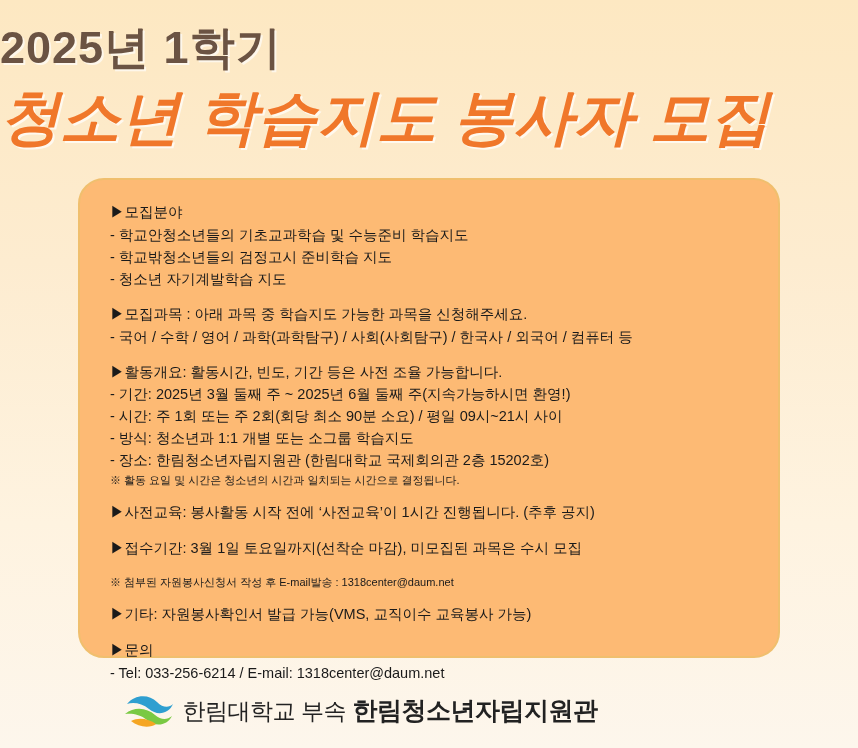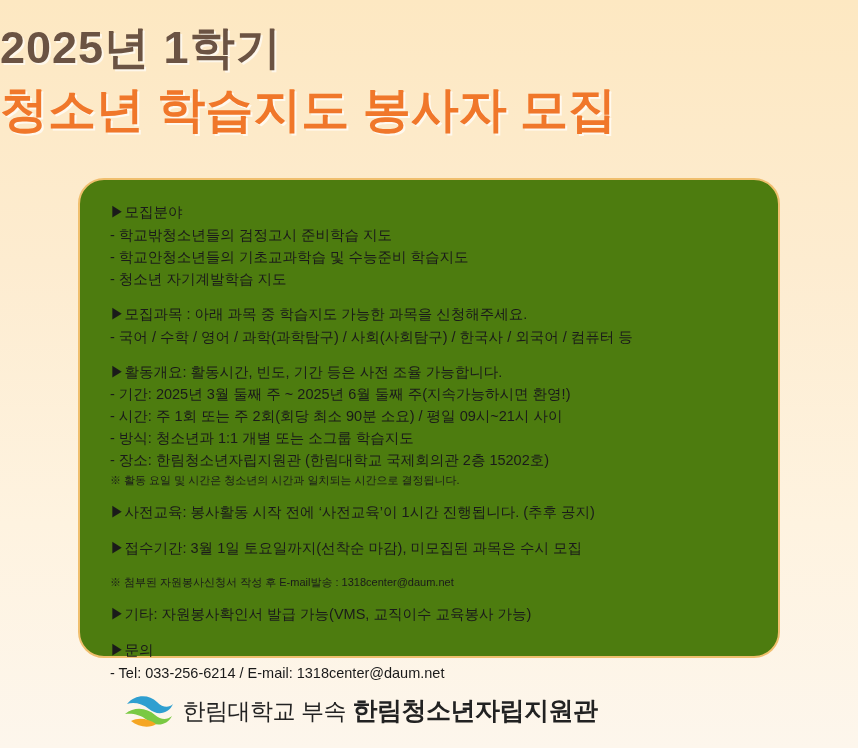--- a/index.html
+++ b/index.html
@@ -31,37 +31,38 @@
     font-family: "Liberation Sans", sans-serif;
     font-size: 45px;
     font-weight: bold;
     color: #6b5343;
     letter-spacing: 1px;
     line-height: 1.15;
     text-shadow: 2px 2px 0 rgba(255,255,255,0.65);
   }
   .title-line2 {
     font-family: "Liberation Sans", sans-serif;
-    font-size: 48px;
+    font-size: 60px;
     font-weight: bold;
     color: #f0772a;
     letter-spacing: 0px;
     line-height: 1.25;
     margin-top: 6px;
     text-shadow: 2px 2px 0 rgba(255,255,255,0.7);
+    font-style: italic;
   }
 
   
   .card {
     position: absolute;
     left: 78px;
     top: 178px;
     width: 702px;
     height: 480px;
-    background: #4d7c0f;
+    background: #fdba74;
     border: 2px solid #f0bf6e;
     border-radius: 26px;
     box-sizing: border-box;
     padding: 22px 26px 18px 30px;
   }
 
   .section {
     margin-bottom: 14px;
   }
   .section:last-child { margin-bottom: 12px; }
@@ -120,22 +121,22 @@
 
   <div class="title-block">
     <div class="title-line1">2025년 1학기</div>
     <div class="title-line2">청소년 학습지도 봉사자 모집</div>
   </div>
 
   <div class="card">
 
     <div class="section">
       <div class="head">▶모집분야</div>
+      <div class="line">- 학교안청소년들의 기초교과학습 및 수능준비 학습지도</div>
       <div class="line">- 학교밖청소년들의 검정고시 준비학습 지도</div>
-      <div class="line">- 학교안청소년들의 기초교과학습 및 수능준비 학습지도</div>
       <div class="line">- 청소년 자기계발학습 지도</div>
     </div>
 
     <div class="section">
       <div class="head">▶모집과목 : 아래 과목 중 학습지도 가능한 과목을 신청해주세요.</div>
       <div class="line">- 국어 / 수학 / 영어 / 과학(과학탐구) / 사회(사회탐구) / 한국사 / 외국어 / 컴퓨터 등</div>
     </div>
 
     <div class="section">
       <div class="head">▶활동개요: 활동시간, 빈도, 기간 등은 사전 조율 가능합니다.</div>

